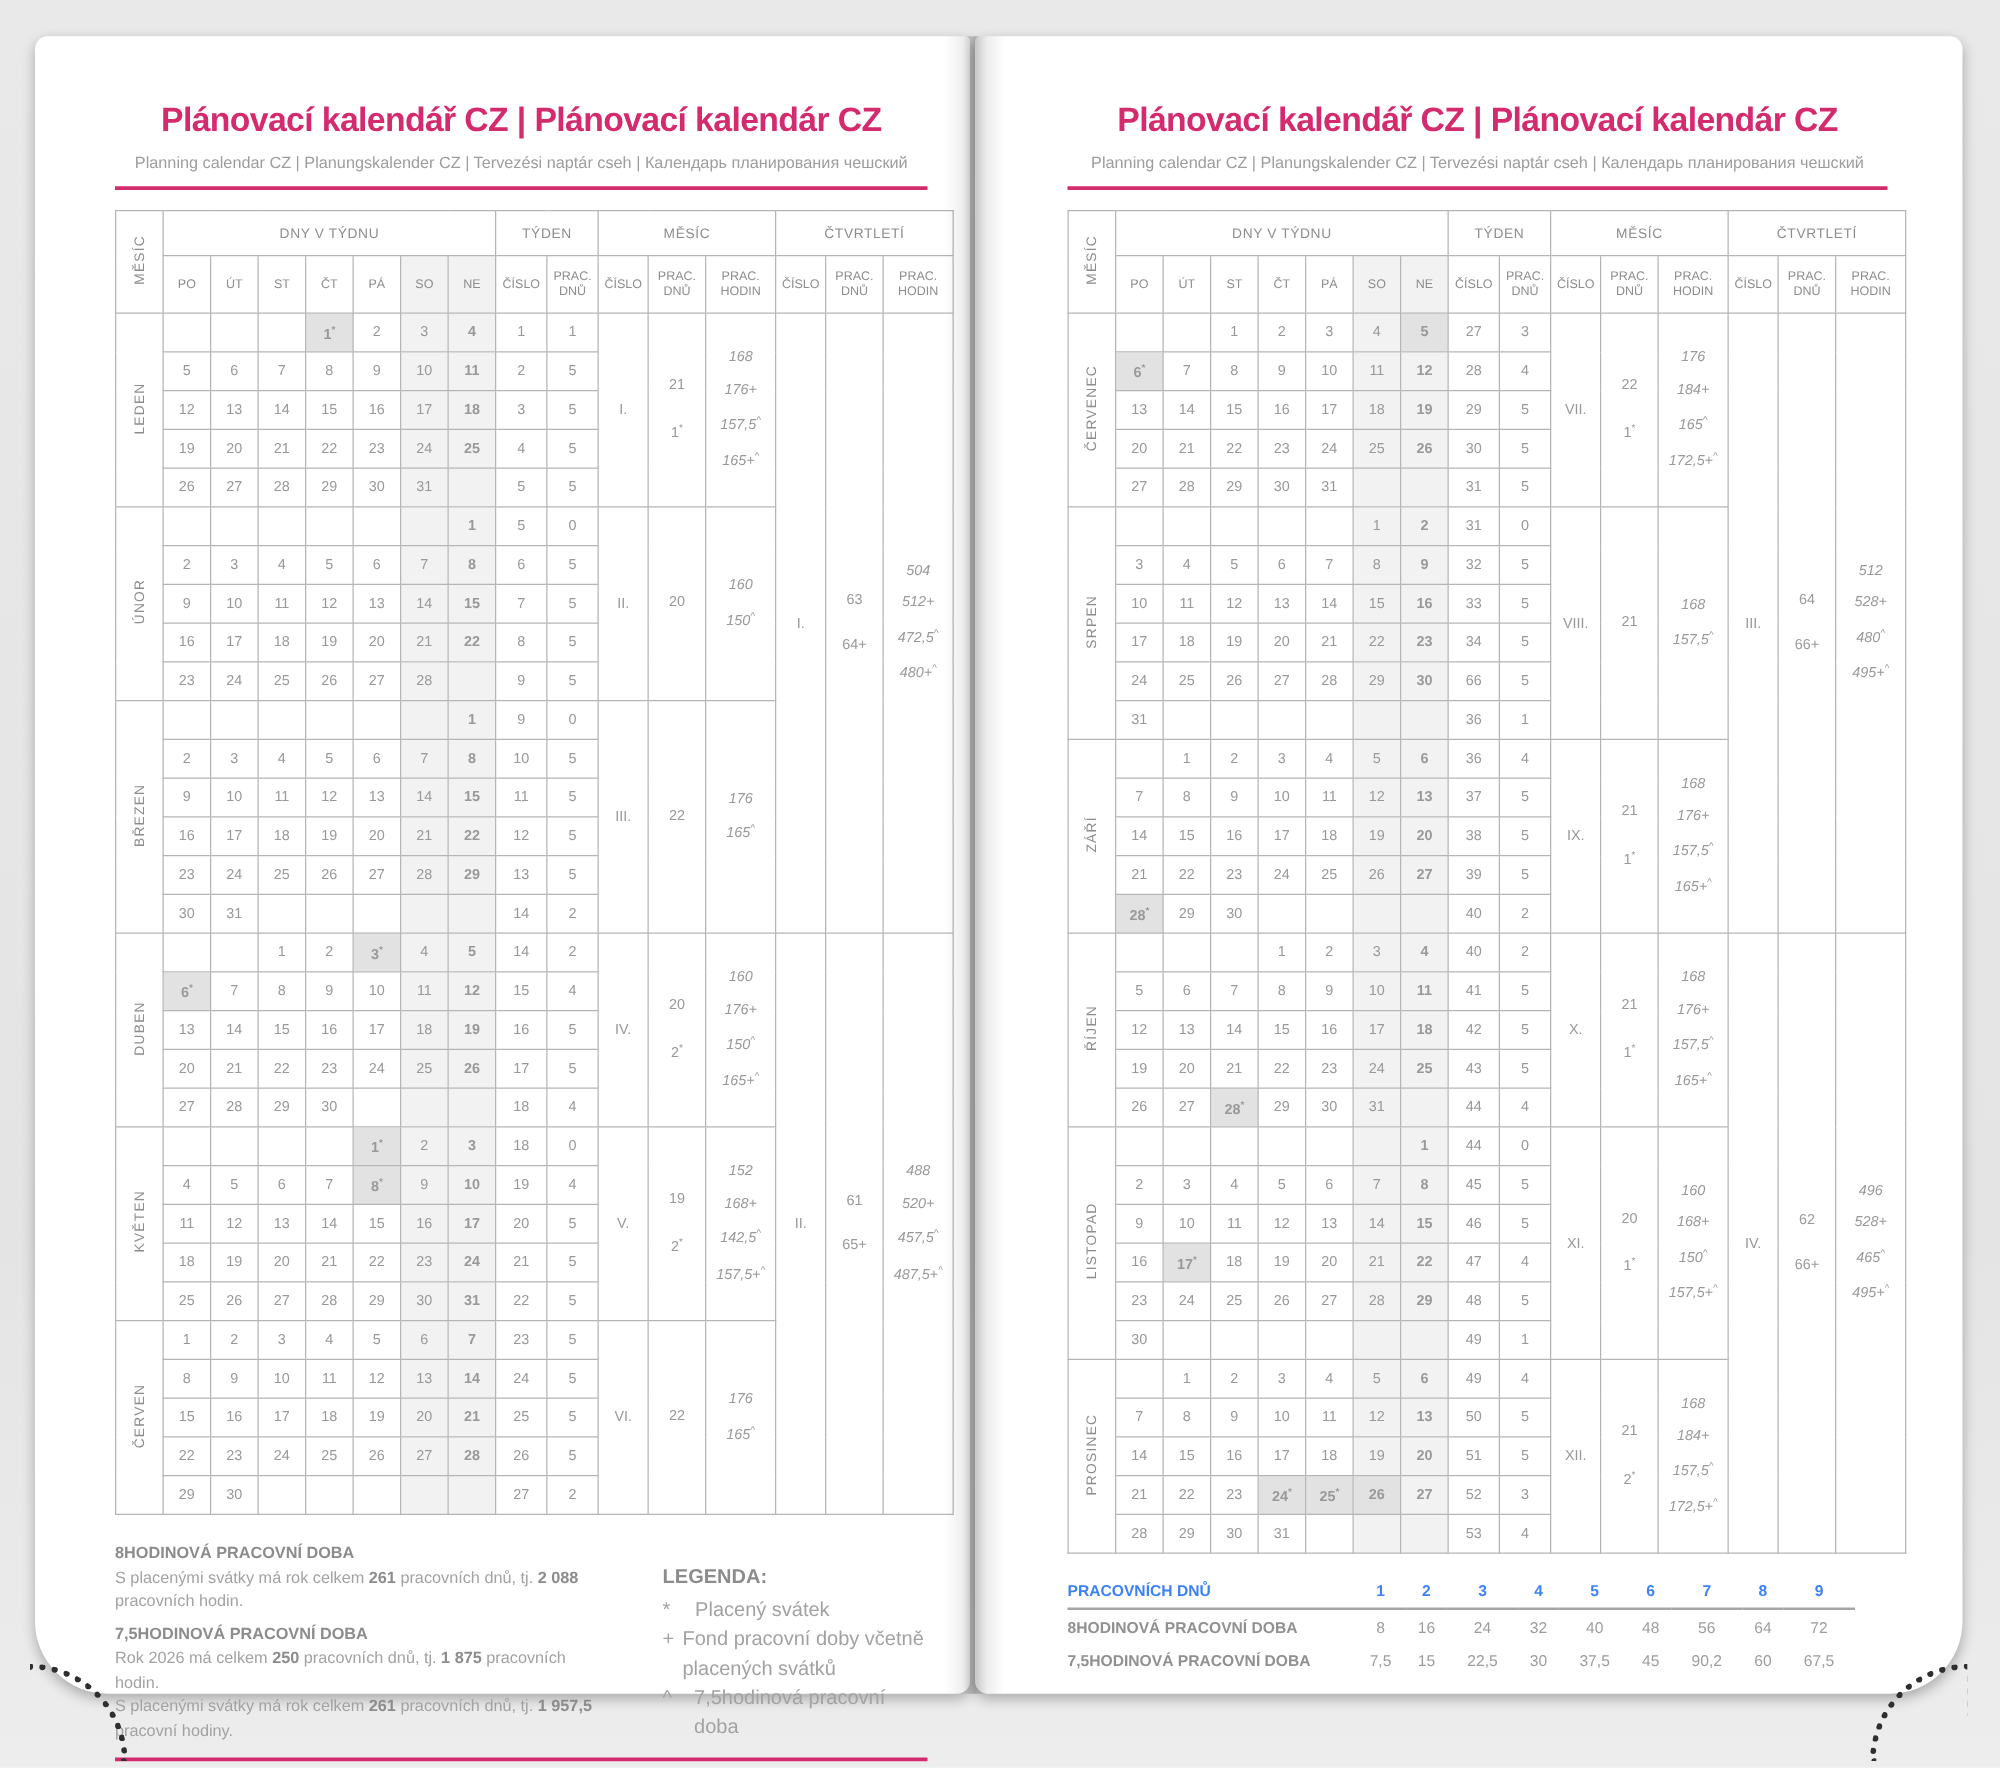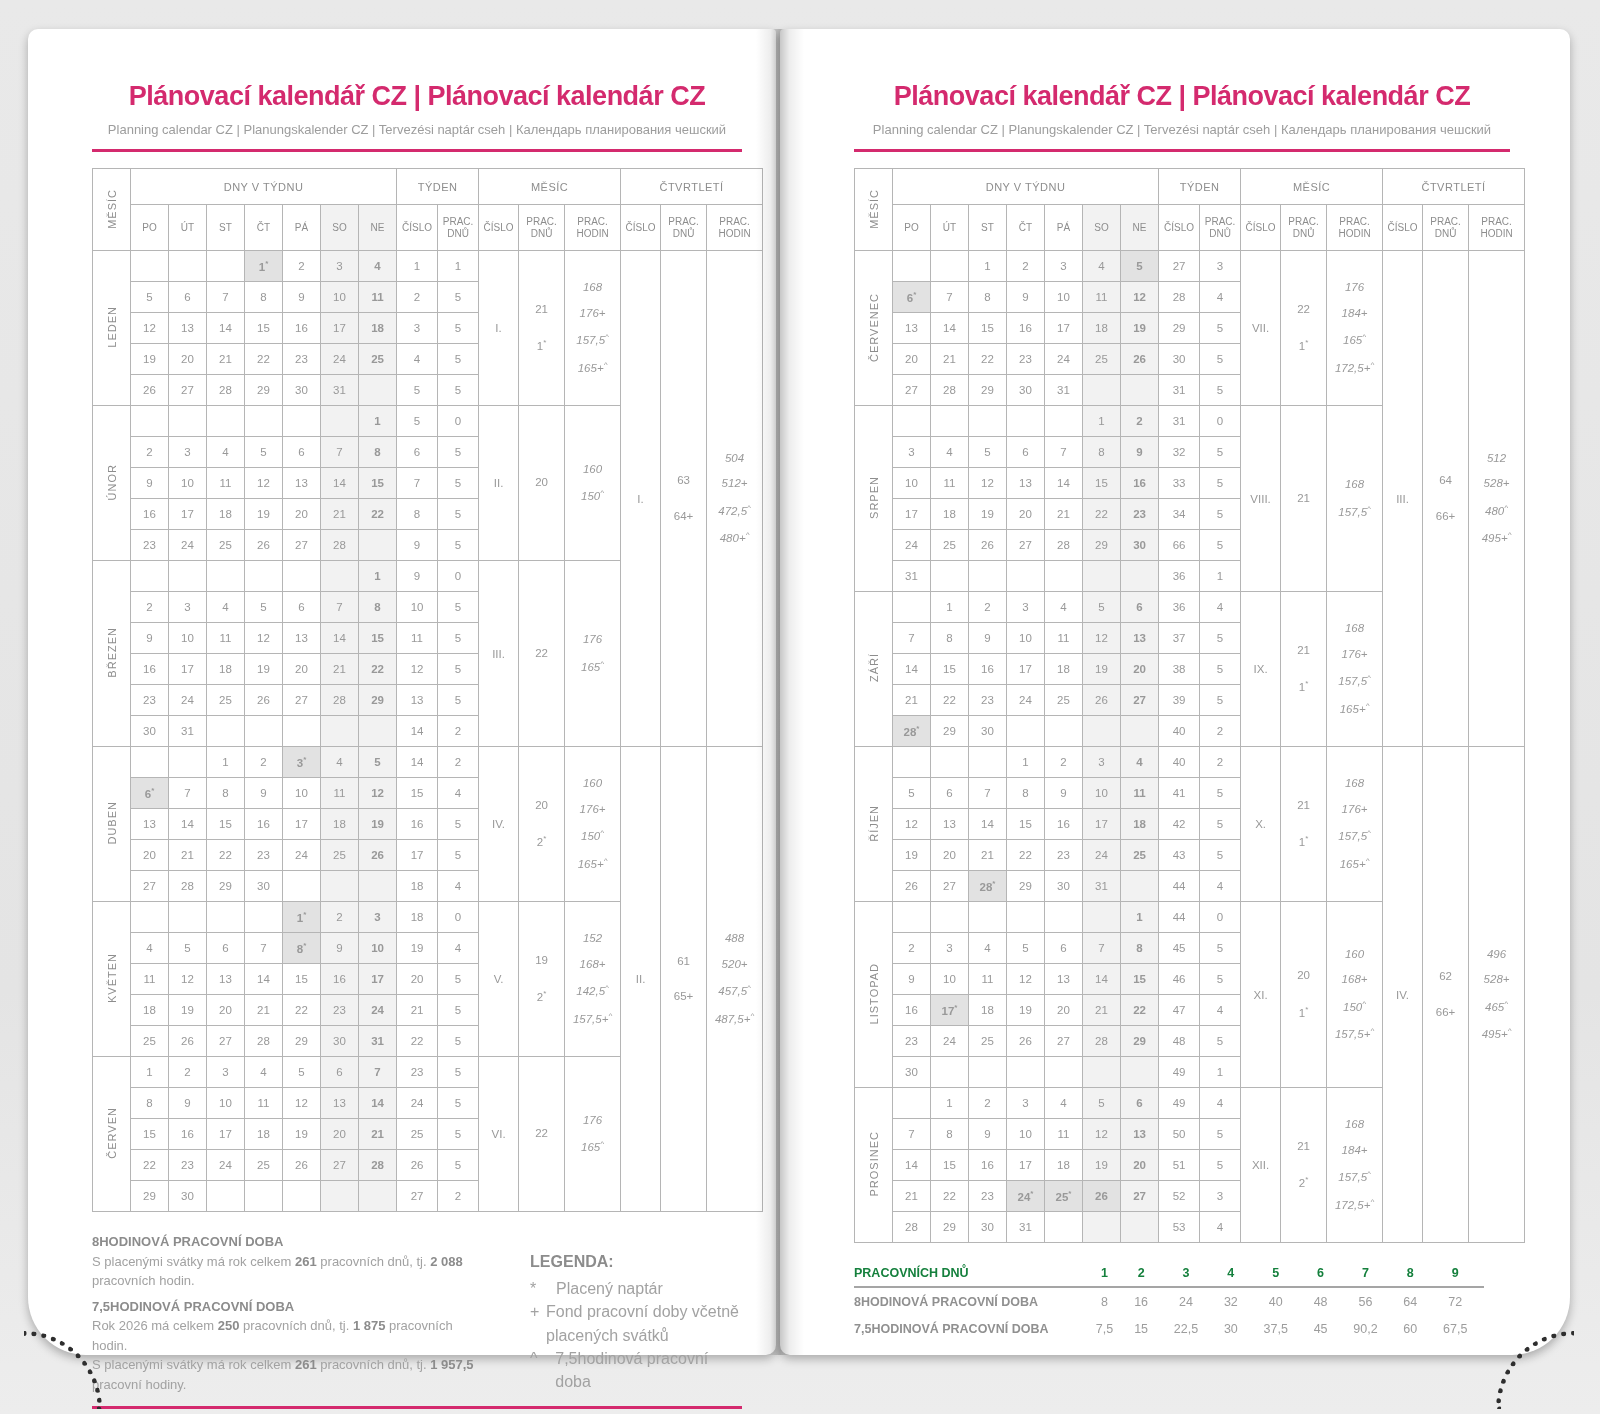--- a/index.html
+++ b/index.html
@@ -42,21 +42,21 @@
   .fl-text b { color:#8c8c8c; }
   .fl-legend { padding-left:48px; padding-top:24px; color:#a2a2a2; font-size:16px; line-height:1.45; }
   .fl-legend .lt { color:#8c8c8c; font-weight:bold; margin-bottom:4px; }
   .legend-row { display:flex; }
   .legend-sym { width:26px; }
   .legend-txt { max-width:200px; }
 
   table.wd { margin-top:16px; width:96%; border-collapse:collapse; }
   table.wd td { color:#9d9d9d; font-size:12.5px; height:28px; text-align:center; }
   table.wd td.lbl { text-align:left; font-weight:bold; color:#909090; width:230px; }
-  table.wd tr.hd td { font-weight:bold; color:#15803d; border-bottom:2px solid #a5a5a5; }
+  table.wd tr.hd td { font-weight:bold; color:#3b82f6; border-bottom:2px solid #a5a5a5; }
 
   .stitch { position:absolute; pointer-events:none; }
   .stitch-left { left:24px; top:1308px; width:78px; height:78px;
     border-top:5px dotted #2e2e2e; border-right:5px dotted #2e2e2e; border-top-right-radius:100% 100%; }
   .stitch-right { left:1496px; top:1308px; width:78px; height:78px;
     border-top:5px dotted #2e2e2e; border-left:5px dotted #2e2e2e; border-top-left-radius:100% 100%; }
 </style>
 </head>
 <body>
 
@@ -554,21 +554,21 @@
         <div>
             <div><span>Rok 2026 má celkem </span><b>250</b><span> pracovních dnů, tj. </span><b>1 875</b><span> pracovních hodin.</span></div>
             <div><span>S placenými svátky má rok celkem </span><b>261</b><span> pracovních dnů, tj. </span><b>1 957,5</b><span> pracovní hodiny.</span></div>
           </div>
       </div>
       <div class="fl-legend">
         <div class="lt">LEGENDA:</div>
         <div>
             <div class="legend-row">
               <div class="legend-sym">*</div>
-              <div class="legend-txt">Placený naptár</div>
+              <div class="legend-txt">Placený svátek</div>
             </div>
             <div class="legend-row">
               <div class="legend-sym">+</div>
               <div class="legend-txt">Fond pracovní doby včetně placených svátků</div>
             </div>
             <div class="legend-row">
               <div class="legend-sym">^</div>
               <div class="legend-txt">7,5hodinová pracovní doba</div>
             </div>
           </div>

